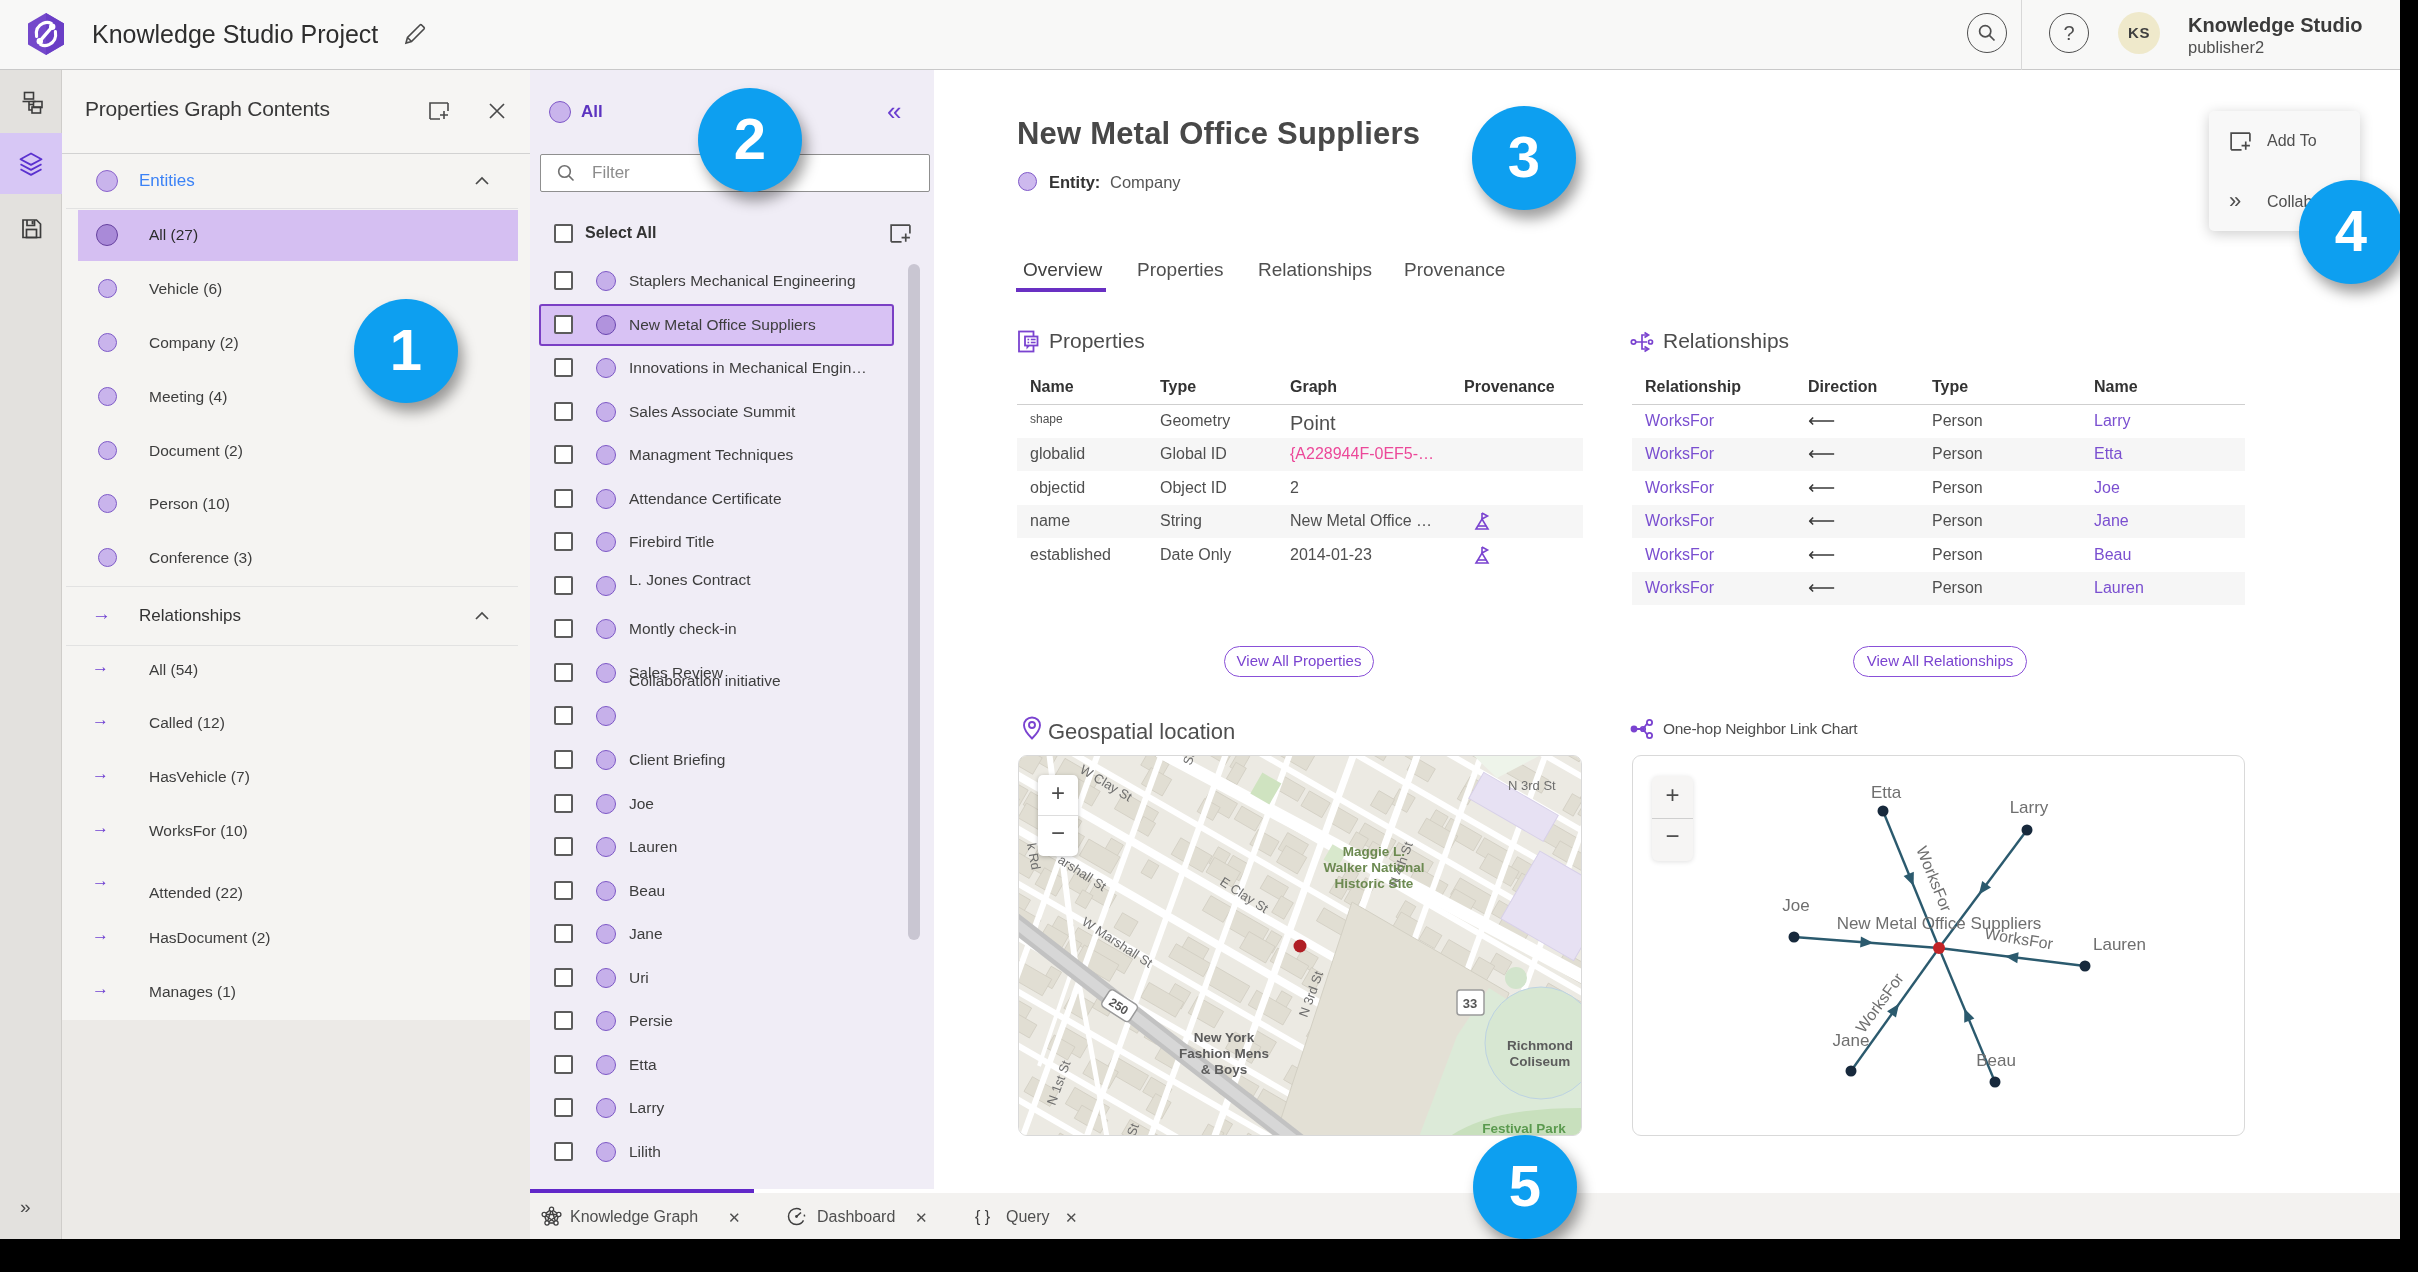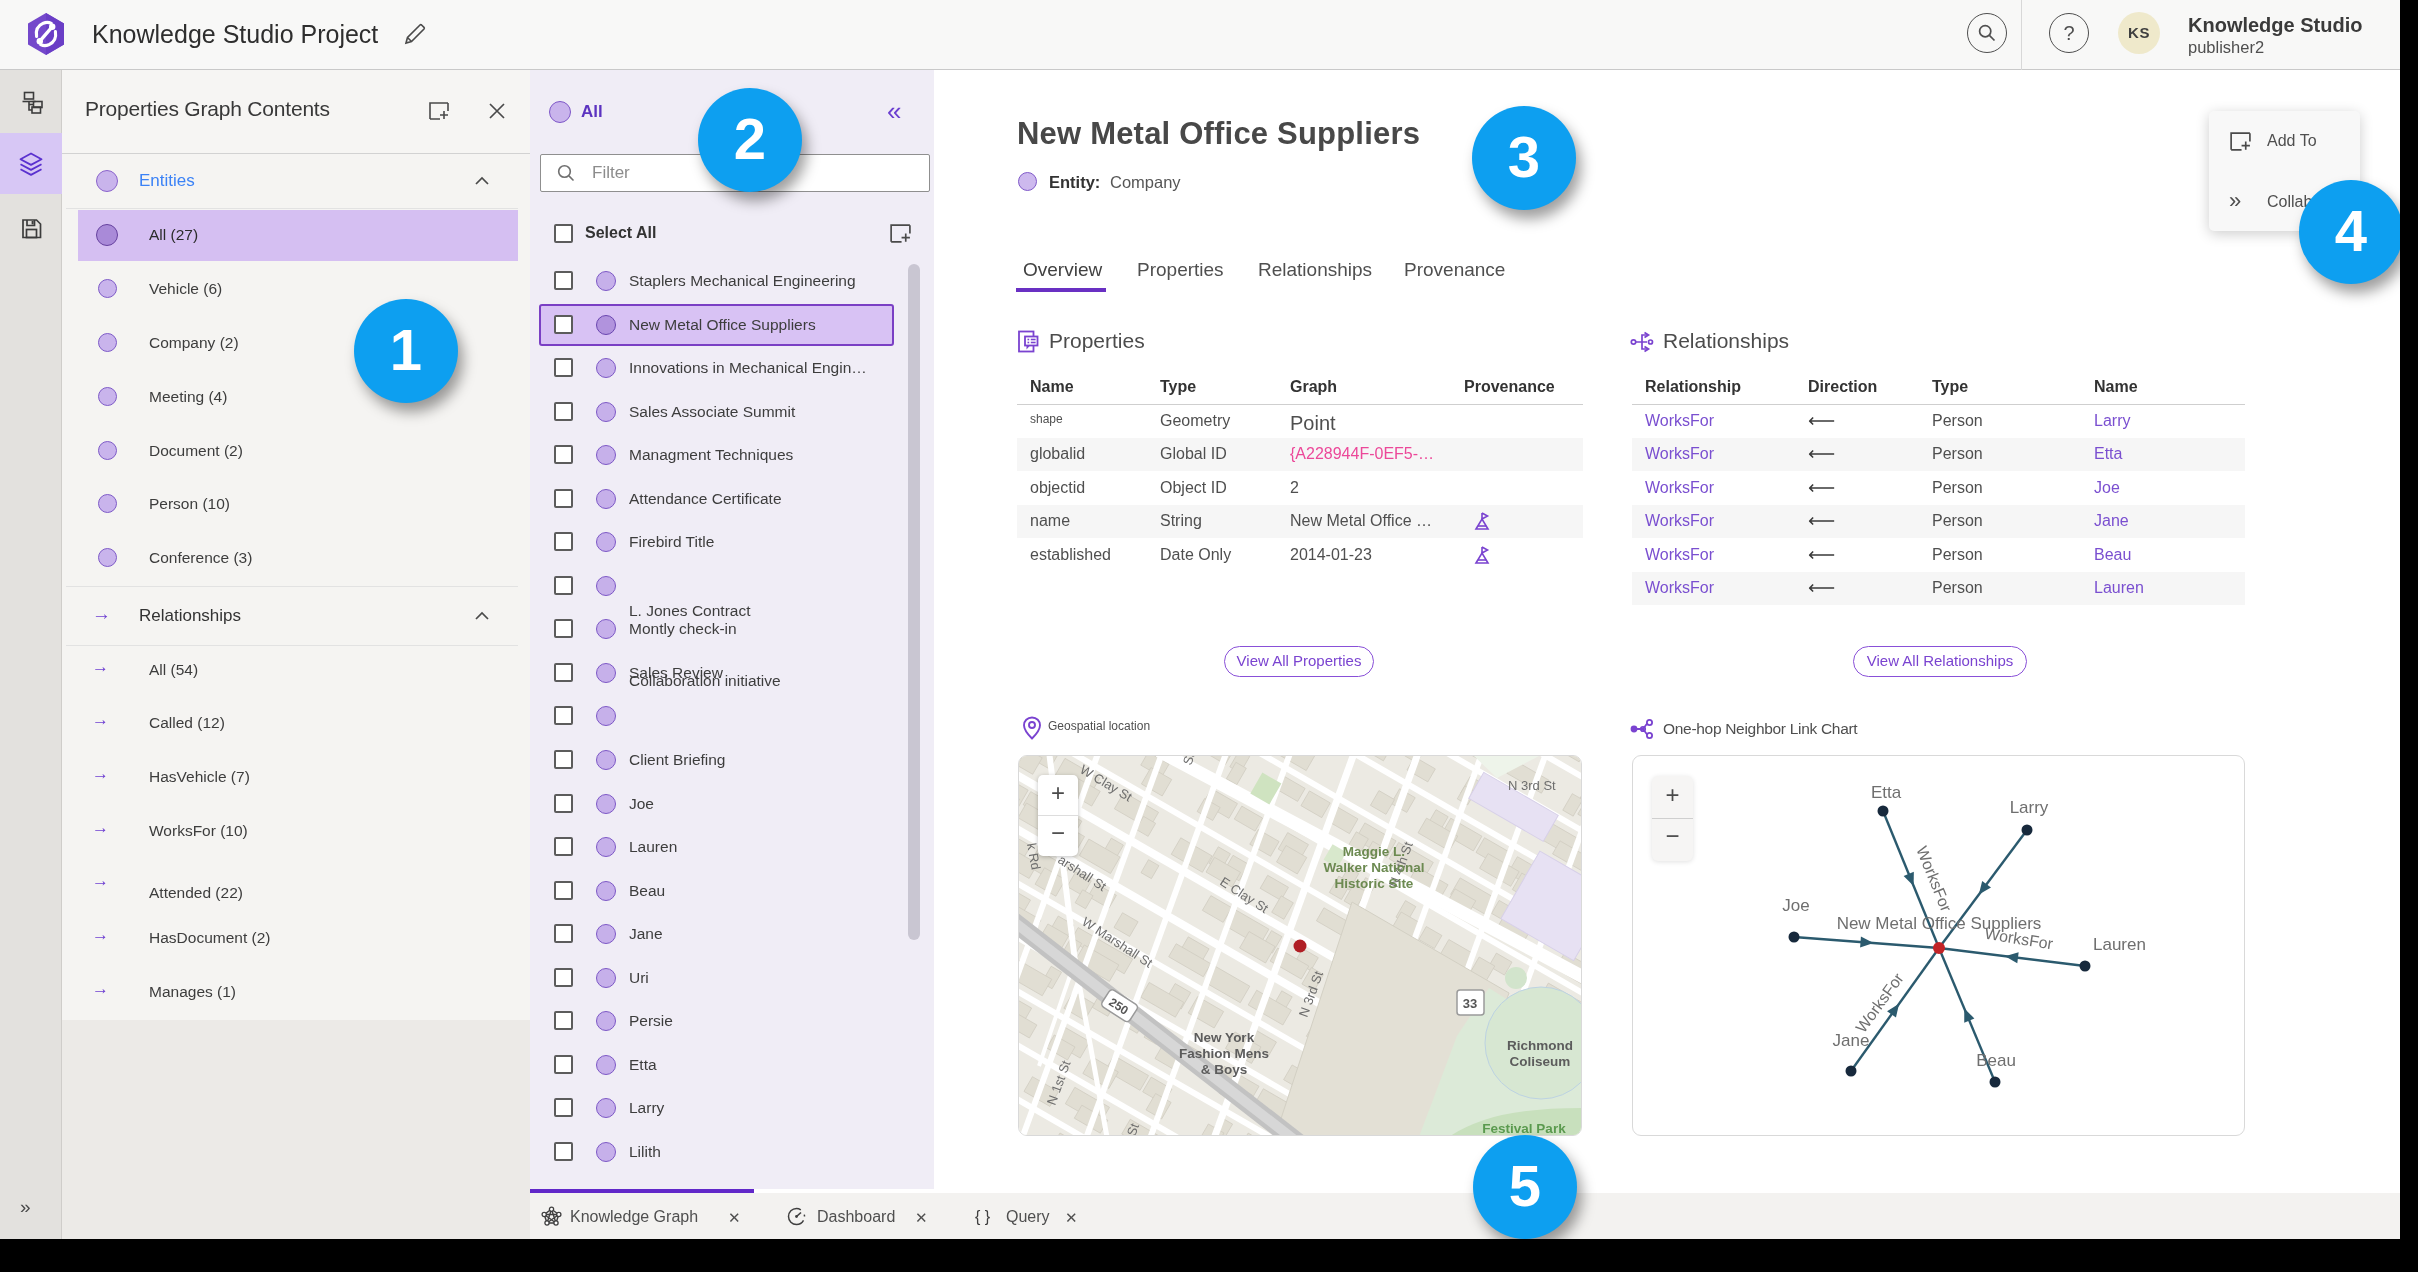--- a/index.html
+++ b/index.html
@@ -164,21 +164,21 @@
 <div class="abs " style="left:596px;top:445px;width:20px;height:20px;border-radius:50%;background:#c6b0ea;border:1.5px solid #7d58c6"></div>
 <div class="abs row-text" style="left:629px;top:446px">Managment Techniques</div>
 <div class="abs checkbox" style="left:554px;top:489px"></div>
 <div class="abs " style="left:596px;top:489px;width:20px;height:20px;border-radius:50%;background:#c6b0ea;border:1.5px solid #7d58c6"></div>
 <div class="abs row-text" style="left:629px;top:490px">Attendance Certificate</div>
 <div class="abs checkbox" style="left:554px;top:532px"></div>
 <div class="abs " style="left:596px;top:532px;width:20px;height:20px;border-radius:50%;background:#c6b0ea;border:1.5px solid #7d58c6"></div>
 <div class="abs row-text" style="left:629px;top:533px">Firebird Title</div>
 <div class="abs checkbox" style="left:554px;top:576px"></div>
 <div class="abs " style="left:596px;top:576px;width:20px;height:20px;border-radius:50%;background:#c6b0ea;border:1.5px solid #7d58c6"></div>
-<div class="abs row-text" style="left:629px;top:602px">L. Jones Contract</div>
+<div class="abs row-text" style="left:629px;top:571px">L. Jones Contract</div>
 <div class="abs checkbox" style="left:554px;top:619px"></div>
 <div class="abs " style="left:596px;top:619px;width:20px;height:20px;border-radius:50%;background:#c6b0ea;border:1.5px solid #7d58c6"></div>
 <div class="abs row-text" style="left:629px;top:620px">Montly check-in</div>
 <div class="abs checkbox" style="left:554px;top:663px"></div>
 <div class="abs " style="left:596px;top:663px;width:20px;height:20px;border-radius:50%;background:#c6b0ea;border:1.5px solid #7d58c6"></div>
 <div class="abs row-text" style="left:629px;top:664px">Sales Review</div>
 <div class="abs checkbox" style="left:554px;top:706px"></div>
 <div class="abs " style="left:596px;top:706px;width:20px;height:20px;border-radius:50%;background:#c6b0ea;border:1.5px solid #7d58c6"></div>
 <div class="abs row-text" style="left:629px;top:672px">Collaboration initiative</div>
 <div class="abs checkbox" style="left:554px;top:750px"></div>
@@ -340,21 +340,21 @@
 <div class="abs " style="left:1632px;top:572.0px;width:613px;height:33px;background:#f6f6f6"></div>
 <div class="abs " style="left:1645px;top:579.0px;font-size:16px;color:#7a4fd0">WorksFor</div>
 <div class="abs " style="left:1808px;top:576.0px;font-size:19px;color:#3a3a3a">⟵</div>
 <div class="abs " style="left:1932px;top:579.0px;font-size:16px;color:#4f4f4f">Person</div>
 <div class="abs " style="left:2094px;top:579.0px;font-size:16px;color:#7a4fd0">Lauren</div>
 <div class="abs vab" style="left:1853px;top:646px;width:174px">View All Relationships</div>
 <div class="abs " style="left:1022px;top:716px"><svg width="20" height="24" viewBox="0 0 20 24">
       <path d="M10 1.5 C5.3 1.5 2 5 2 9.2 C2 13 6 18.5 10 22.5 C14 18.5 18 13 18 9.2 C18 5 14.7 1.5 10 1.5 Z" fill="none" stroke="#7a43d0" stroke-width="1.9"></path>
       <circle cx="10" cy="9" r="3" fill="none" stroke="#7a43d0" stroke-width="1.9"></circle>
     </svg></div>
-<div class="abs " style="left:1048px;top:719px;font-size:12px;color:#4f4f4f">Geospatial location</div>
+<div class="abs " style="left:1048px;top:719px;font-size:22px;color:#4f4f4f">Geospatial location</div>
 <div class="abs " style="left:1018px;top:755px;width:564px;height:381px;border:1px solid #d9d9d9;border-radius:9px;overflow:hidden">
     <svg width="564" height="381" viewBox="0 0 564 381" style="position:absolute;left:0;top:0">
       <rect width="564" height="381" fill="#eceae3"></rect>
       <g transform="rotate(30)">
         <rect x="-160" y="-290" width="30" height="17" fill="#e1ded3" stroke="#cfccc0" stroke-width="0.7"></rect>
         <rect x="-125" y="-290" width="12" height="19" fill="#e1ded3" stroke="#cfccc0" stroke-width="0.7"></rect>
         <rect x="-110" y="-290" width="40" height="15" fill="#e1ded3" stroke="#cfccc0" stroke-width="0.7"></rect>
         <rect x="-62" y="-290" width="40" height="17" fill="#e1ded3" stroke="#cfccc0" stroke-width="0.7"></rect>
         <rect x="-17" y="-290" width="18" height="15" fill="#e1ded3" stroke="#cfccc0" stroke-width="0.7"></rect>
         <rect x="9" y="-290" width="14" height="17" fill="#e1ded3" stroke="#cfccc0" stroke-width="0.7"></rect>

